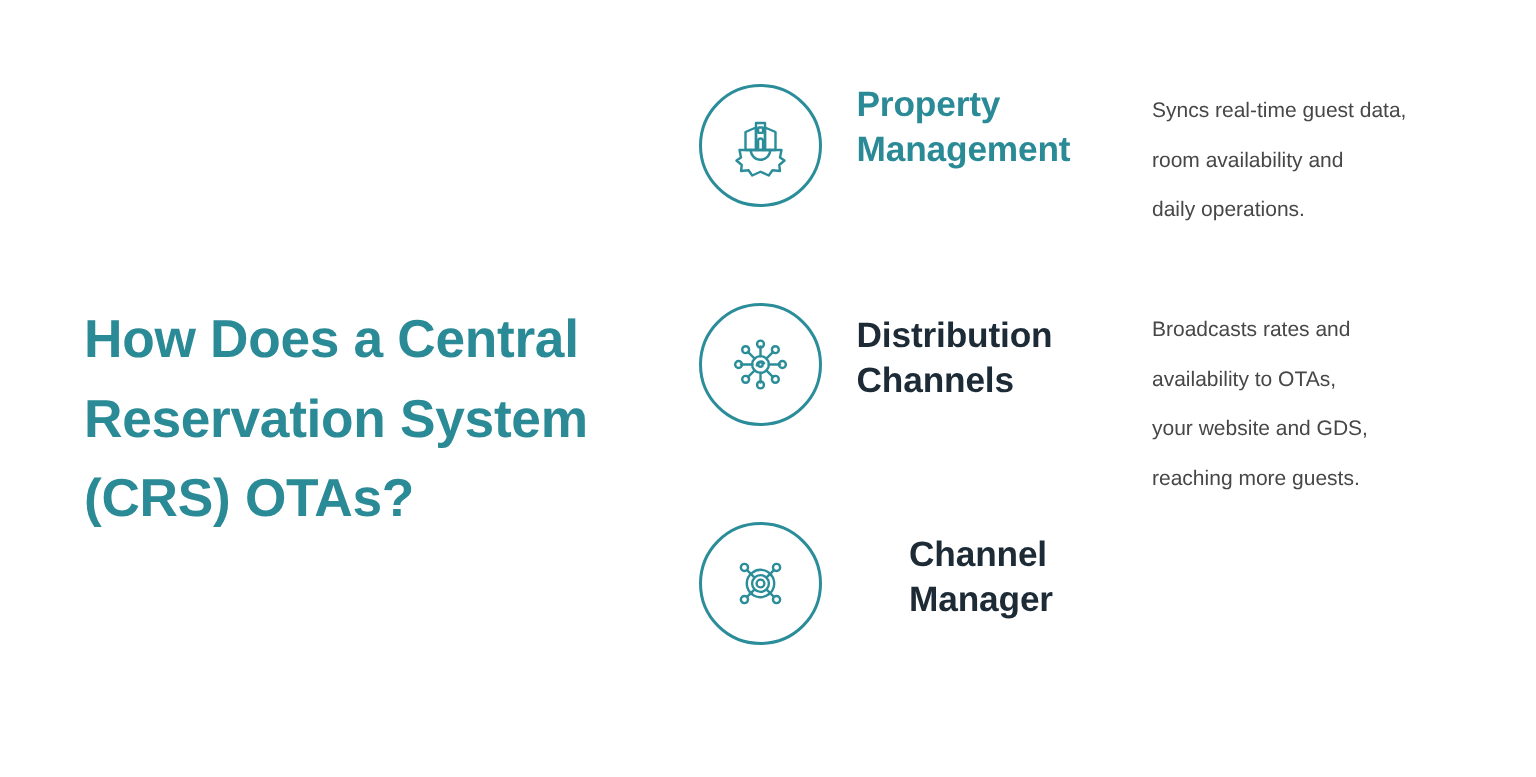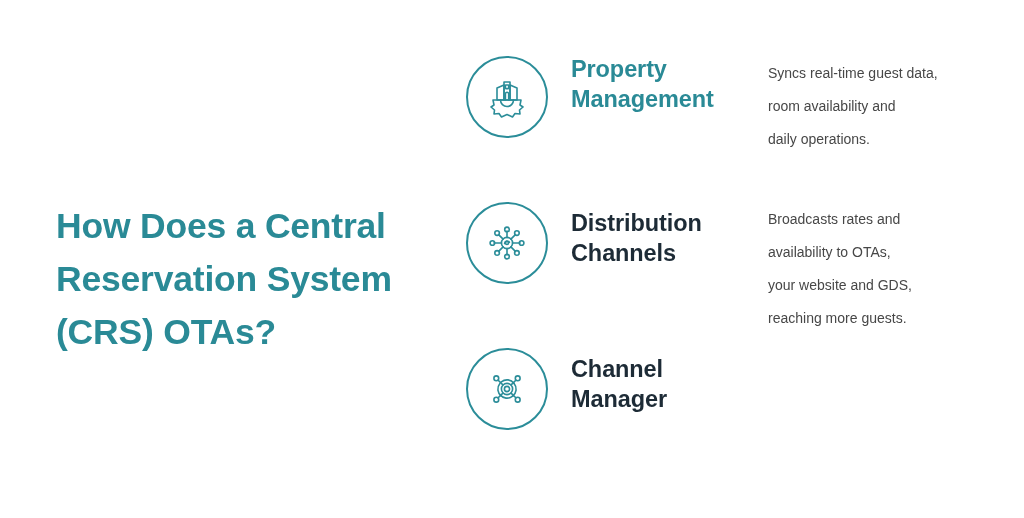--- a/index.html
+++ b/index.html
@@ -49,21 +49,21 @@
   }
   .item {
     position: absolute;
     left: 0;
     width: 540px;
     display: flex;
     align-items: flex-start;
   }
   .item-1 { top: 0px; }
   .item-2 { top: 146px; }
-  .item-3 { top: 292px; }
+  .item-3 { top: 292px; gap: 35px; }
 
   .icon-ring {
     flex: 0 0 auto;
     width: 82px;
     height: 82px;
     border: 2px solid #2b8d99;
     border-radius: 50%;
     box-sizing: border-box;
     display: flex;
     align-items: center;

